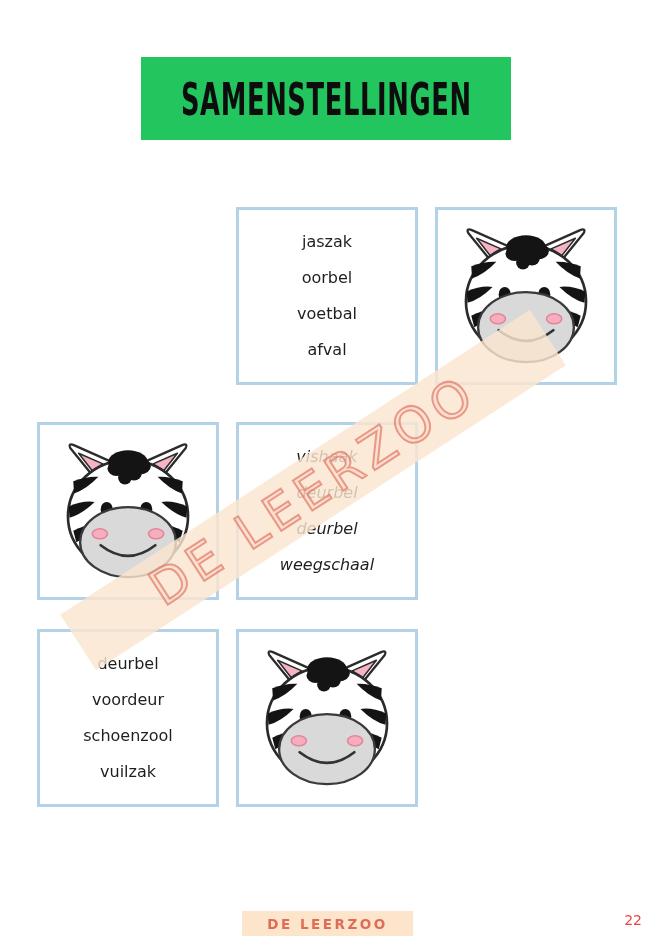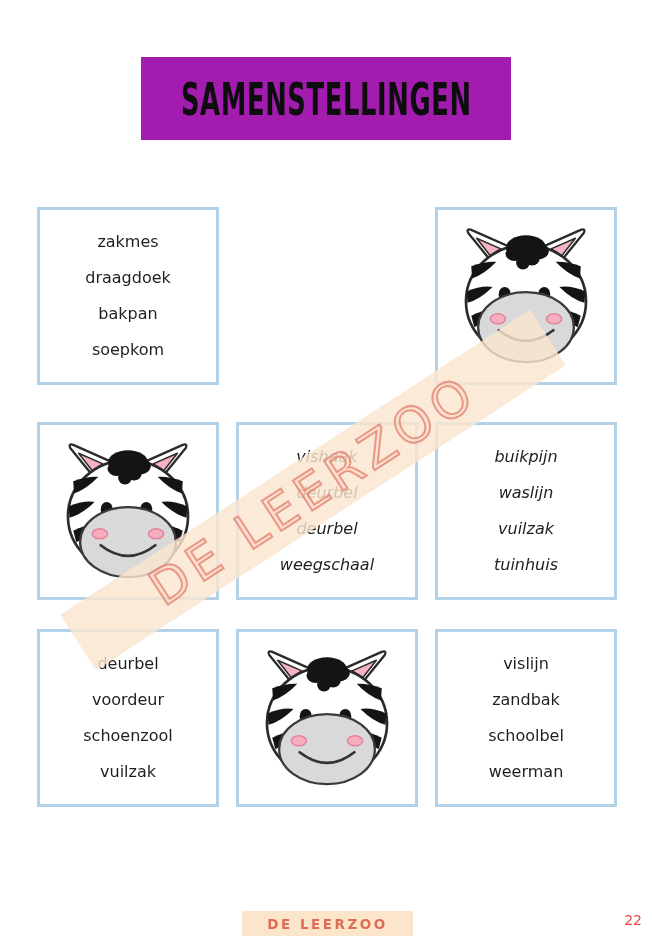--- a/index.html
+++ b/index.html
@@ -6,21 +6,21 @@
   body{
     width:652px;height:936px;
     background:#ffffff;
     position:relative;
     overflow:hidden;
     font-family:"DejaVu Sans", sans-serif;
   }
   
   .header-band{
     position:absolute;left:141px;top:57px;width:370px;height:83px;
-    background:#a21caf;
+    background:#22c55e;
     display:flex;align-items:center;justify-content:center;
   }
   .header-title{
     font-size:43px;font-weight:bold;color:#0d0d0d;
     white-space:nowrap;letter-spacing:1px;
     transform:scale(0.60,1.04);
   }
   
   .grid{position:absolute;left:37px;top:207px;width:580px;height:600px;}
   .card{
@@ -64,25 +64,25 @@
   }
 </style>
 </head>
 <body>
 
 <div class="header-band">
   <div class="header-title">SAMENSTELLINGEN</div>
 </div>
 
 <div class="grid">
-    <div class="card words c0 r0">
-      <div class="word">zakmes</div>
-      <div class="word">draagdoek</div>
-      <div class="word">bakpan</div>
-      <div class="word">soepkom</div>
+    <div class="card words c1 r0">
+      <div class="word">jaszak</div>
+      <div class="word">oorbel</div>
+      <div class="word">voetbal</div>
+      <div class="word">afval</div>
     </div>
     <div class="card image c2 r0">
     <svg class="zebra-svg" viewBox="0 0 200 190">
 
       <g stroke="#2b2b2b" stroke-width="3" stroke-linejoin="round">
         <path d="M58,54 L24,12 Q21,6 28,8 L82,32 Z" fill="#ffffff"></path>
         <path d="M142,54 L176,12 Q179,6 172,8 L118,32 Z" fill="#ffffff"></path>
         <path d="M53,42 L35,19 L67,33 Z" fill="#f6b3c1" stroke-width="2"></path>
         <path d="M147,42 L165,19 L133,33 Z" fill="#f6b3c1" stroke-width="2"></path>
       </g>
@@ -155,26 +155,20 @@
       <ellipse cx="137" cy="125" rx="10" ry="6.5" fill="#f6aebf" stroke="#e2849a" stroke-width="2"></ellipse>
 
       <path d="M64,140 Q100,168 136,140" fill="none" stroke="#333333" stroke-width="3.5" stroke-linecap="round"></path>
     </svg>
   </div>
     <div class="card words c1 r1">
       <div class="word">vishaak</div>
       <div class="word">deurbel</div>
       <div class="word">deurbel</div>
       <div class="word">weegschaal</div>
-    </div>
-    <div class="card words c2 r1">
-      <div class="word">buikpijn</div>
-      <div class="word">waslijn</div>
-      <div class="word">vuilzak</div>
-      <div class="word">tuinhuis</div>
     </div>
     <div class="card words c0 r2">
       <div class="word">deurbel</div>
       <div class="word">voordeur</div>
       <div class="word">schoenzool</div>
       <div class="word">vuilzak</div>
     </div>
     <div class="card image c1 r2">
     <svg class="zebra-svg" viewBox="0 0 200 190">
 
@@ -208,26 +202,20 @@
       <ellipse cx="124" cy="93" rx="8" ry="10" fill="#141414"></ellipse>
 
       <ellipse cx="100" cy="136" rx="63" ry="46" fill="#d9d9d9" stroke="#3a3a3a" stroke-width="3"></ellipse>
 
       <ellipse cx="63" cy="125" rx="10" ry="6.5" fill="#f6aebf" stroke="#e2849a" stroke-width="2"></ellipse>
       <ellipse cx="137" cy="125" rx="10" ry="6.5" fill="#f6aebf" stroke="#e2849a" stroke-width="2"></ellipse>
 
       <path d="M64,140 Q100,168 136,140" fill="none" stroke="#333333" stroke-width="3.5" stroke-linecap="round"></path>
     </svg>
   </div>
-    <div class="card words c2 r2">
-      <div class="word">vislijn</div>
-      <div class="word">zandbak</div>
-      <div class="word">schoolbel</div>
-      <div class="word">weerman</div>
-    </div>
   </div>
 
 <div class="watermark-band">
   <div class="watermark-text">DE LEERZOO</div>
 </div>
 
 <div class="footer-band">
   <div class="footer-brand">DE LEERZOO</div>
 </div>
 <div class="page-number">22</div>

